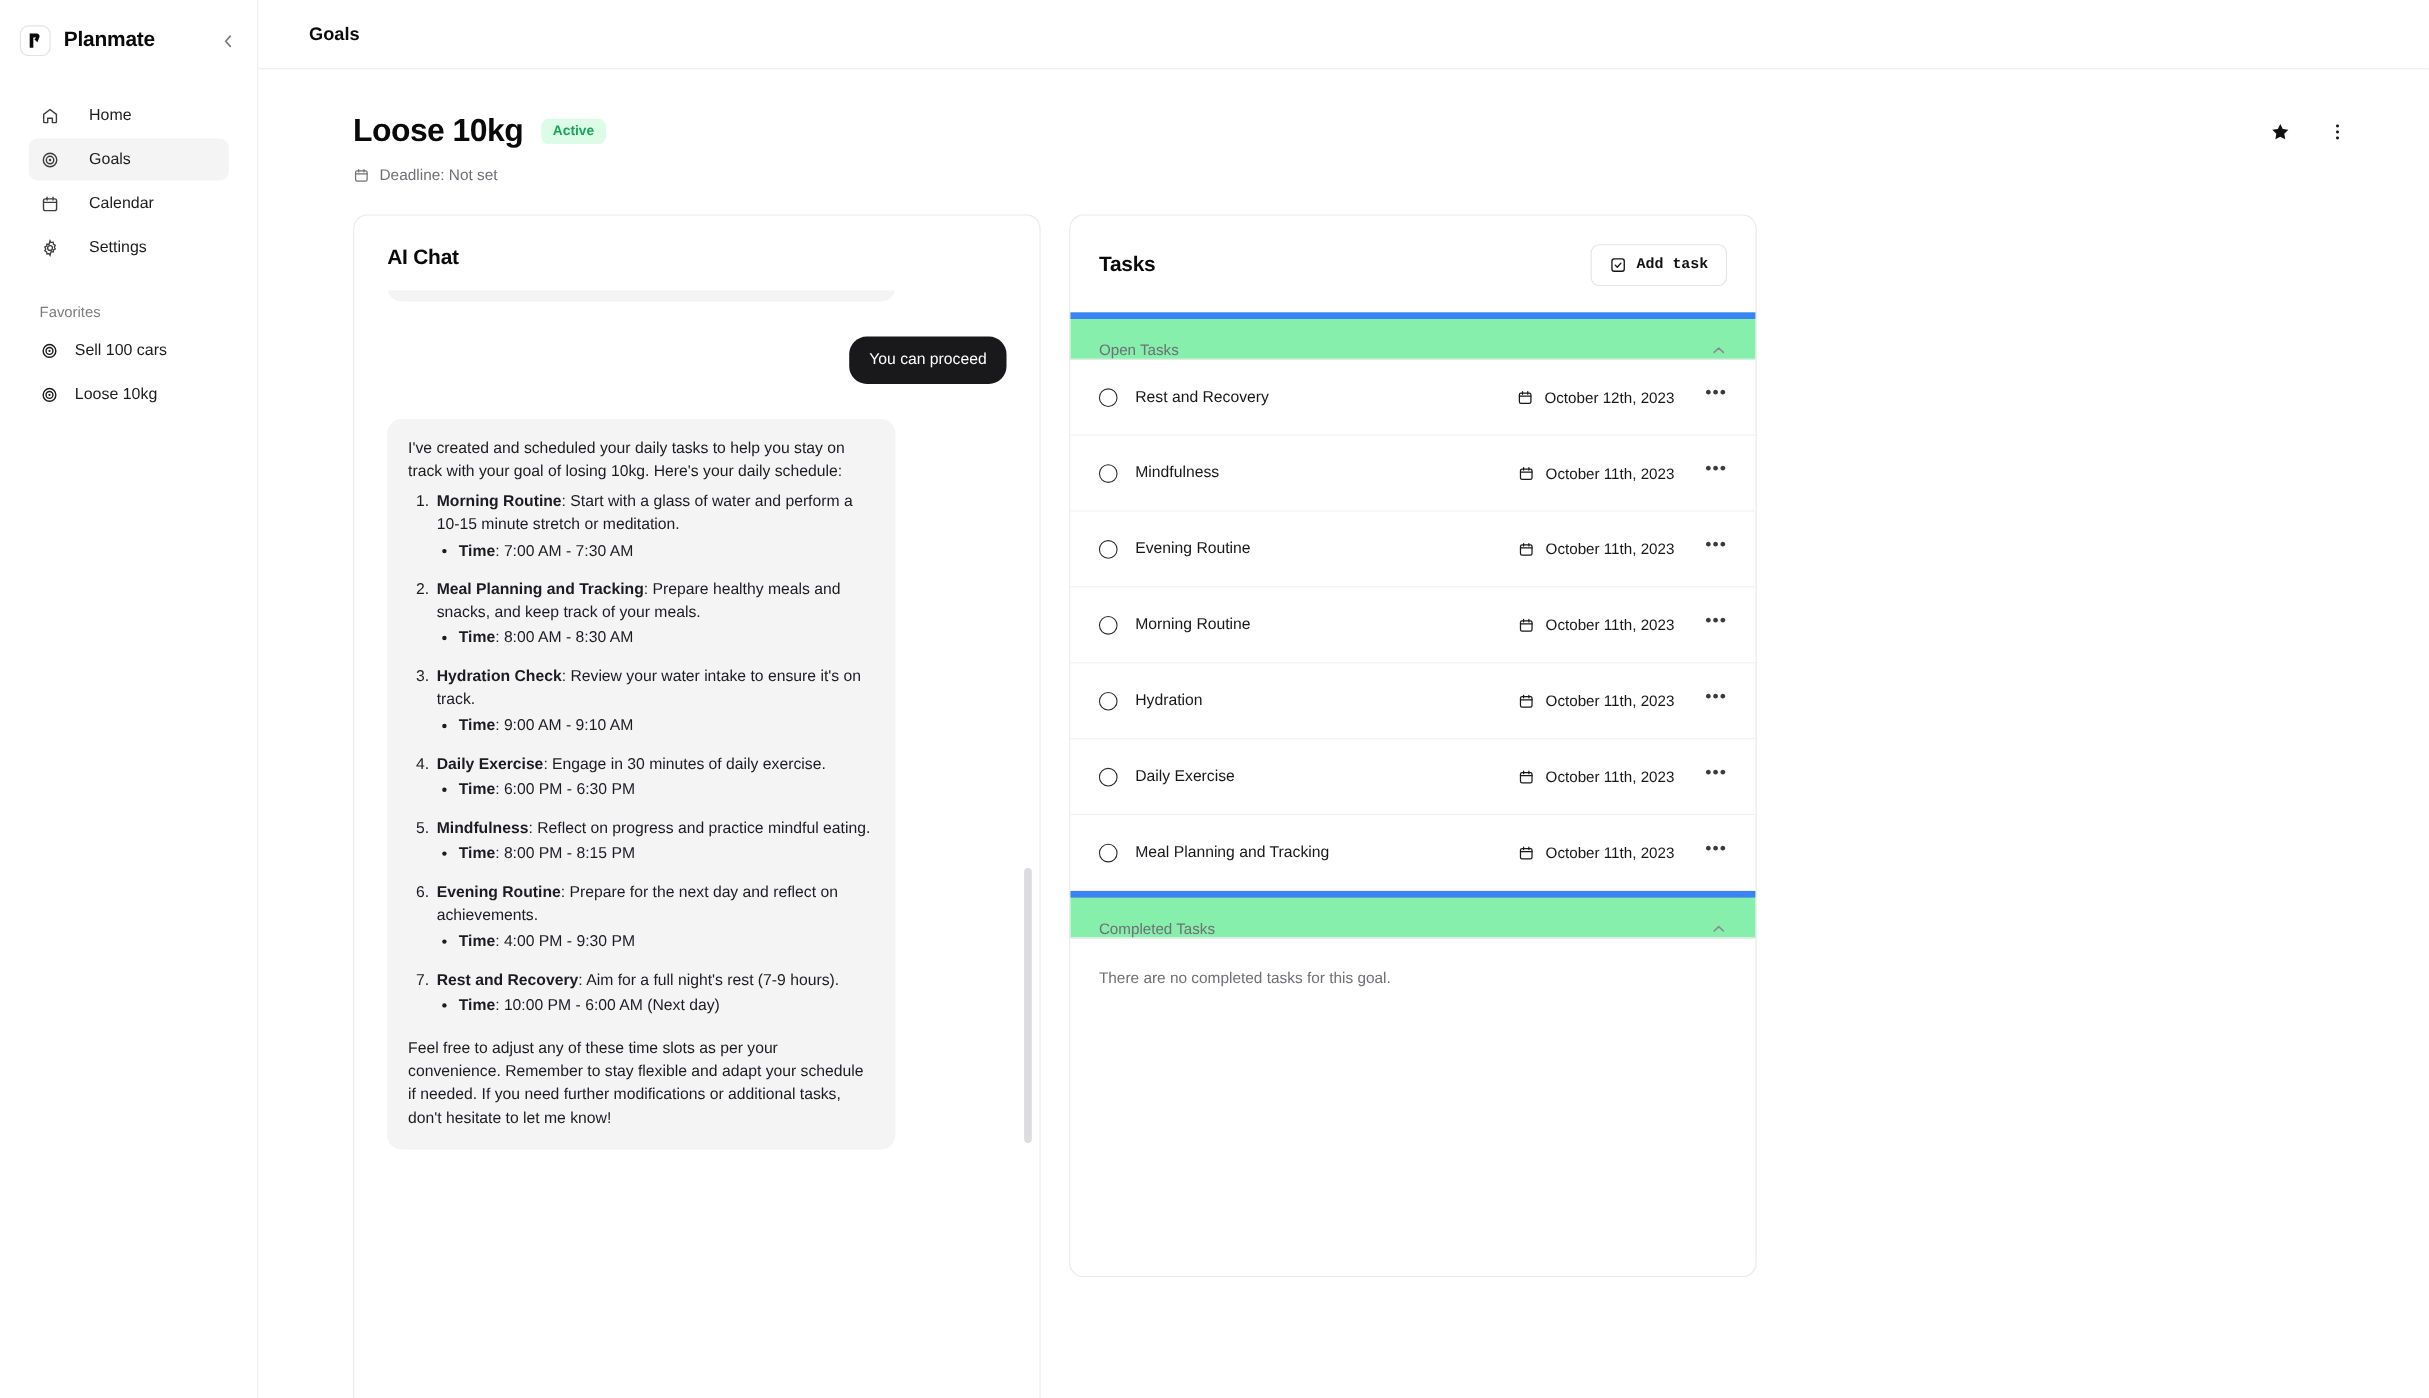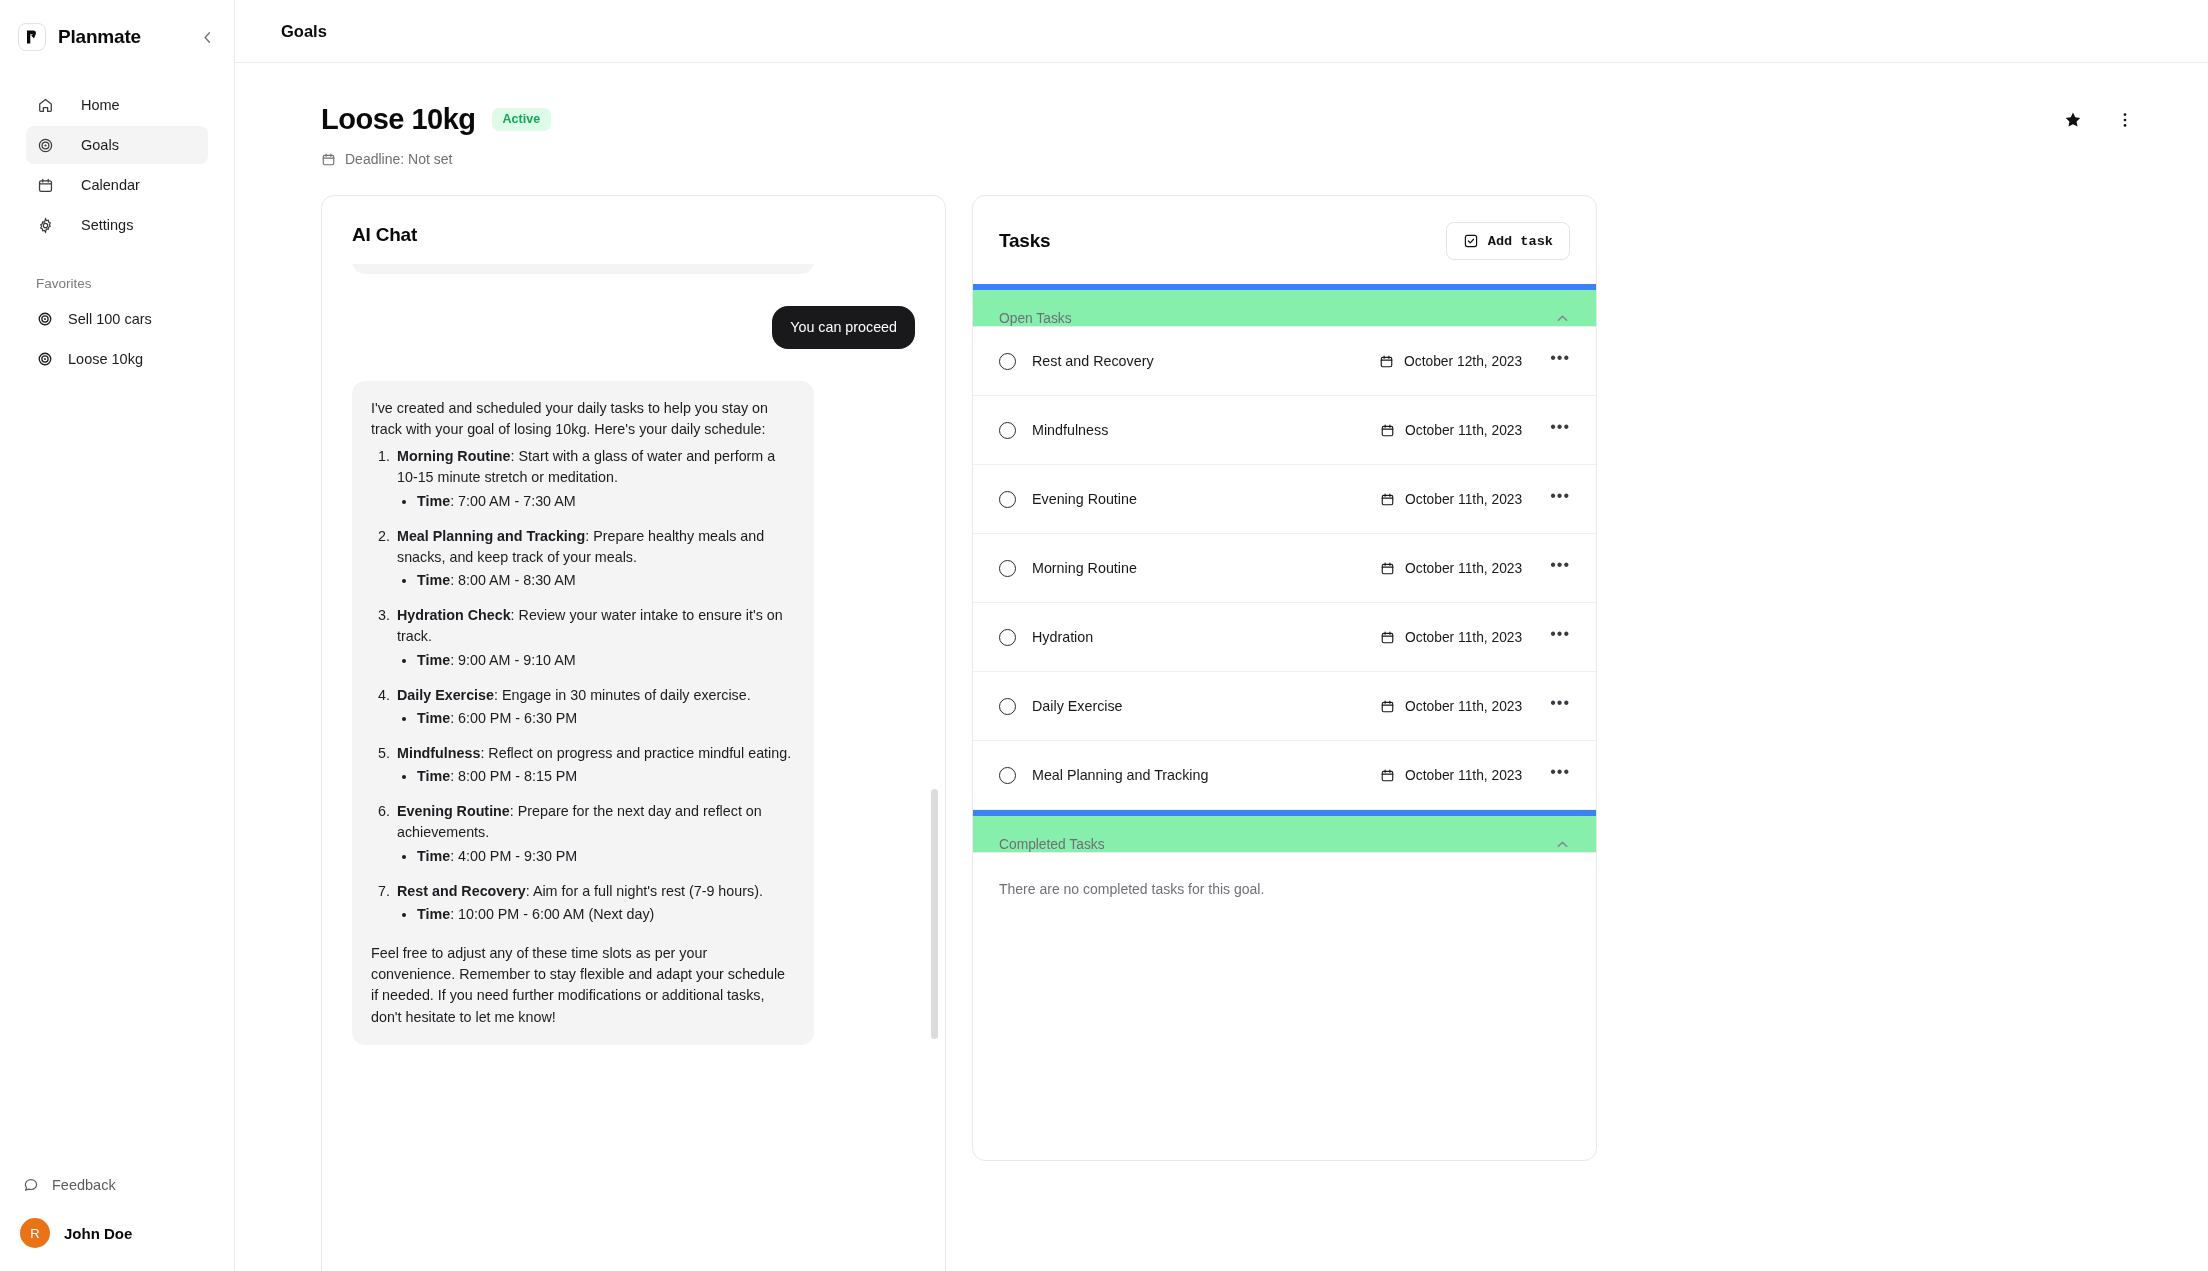--- a/index.html
+++ b/index.html
@@ -267,35 +267,20 @@
           <svg width="16" height="16" viewBox="0 0 20 20" fill="none" stroke="currentColor" stroke-width="1.6">
               <circle cx="10" cy="10" r="7.2"></circle>
               <circle cx="10" cy="10" r="3.9"></circle>
               <circle cx="10" cy="10" r="1.2" fill="currentColor" stroke="none"></circle>
             </svg>
         </span>
         <span>Loose 10kg</span>
       </div>
     </div>
 
-    <div class="sb-bottom">
-      <div class="feedback-item">
-        <span class="ico" style="width:17px;height:17px;display:flex;align-items:center;justify-content:center;">
-          <svg width="16" height="16" viewBox="0 0 20 20" fill="none" stroke="currentColor" stroke-width="1.5" stroke-linejoin="round">
-              <path d="M17 9.5c0 3.4-3.1 6.1-7 6.1-1 0-1.9-.2-2.8-.5L3.2 16.5l1.3-3A5.8 5.8 0 013 9.5c0-3.4 3.1-6.1 7-6.1s7 2.7 7 6.1z"></path>
-            </svg>
-        </span>
-        <span>Feedback</span>
-      </div>
-
-      <div class="user-row">
-        <div class="avatar">R</div>
-        <div class="user-name">John Doe</div>
-      </div>
-    </div>
   </aside>
 
   <div class="main">
     <header class="topbar">
       <div class="topbar-title">Goals</div>
     </header>
 
     <div class="content">
 
       <div class="goal-header">

